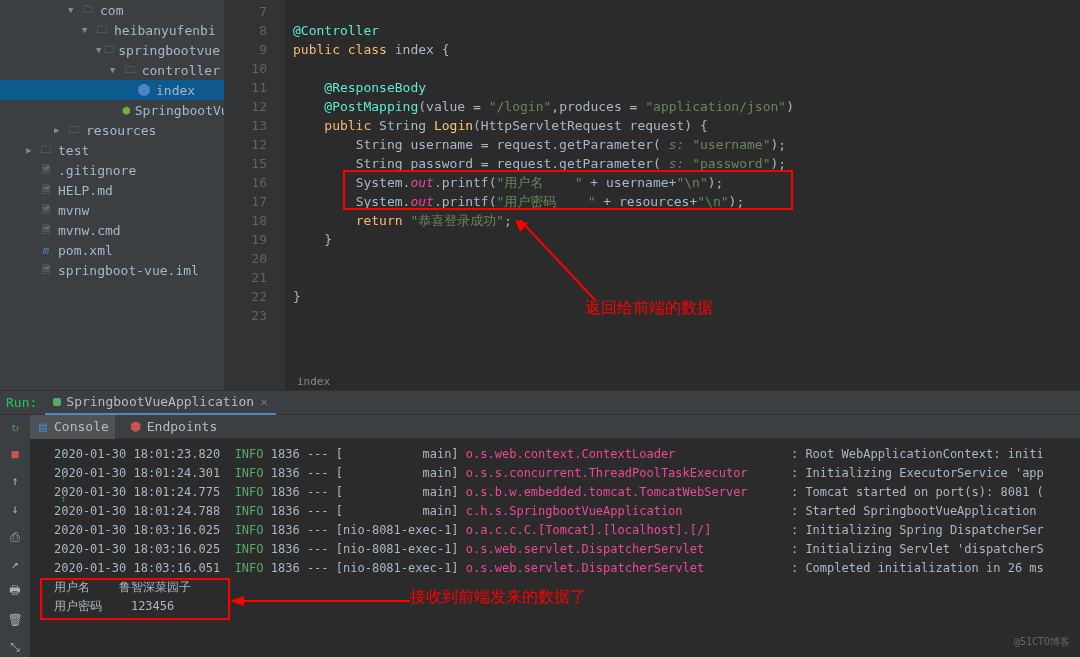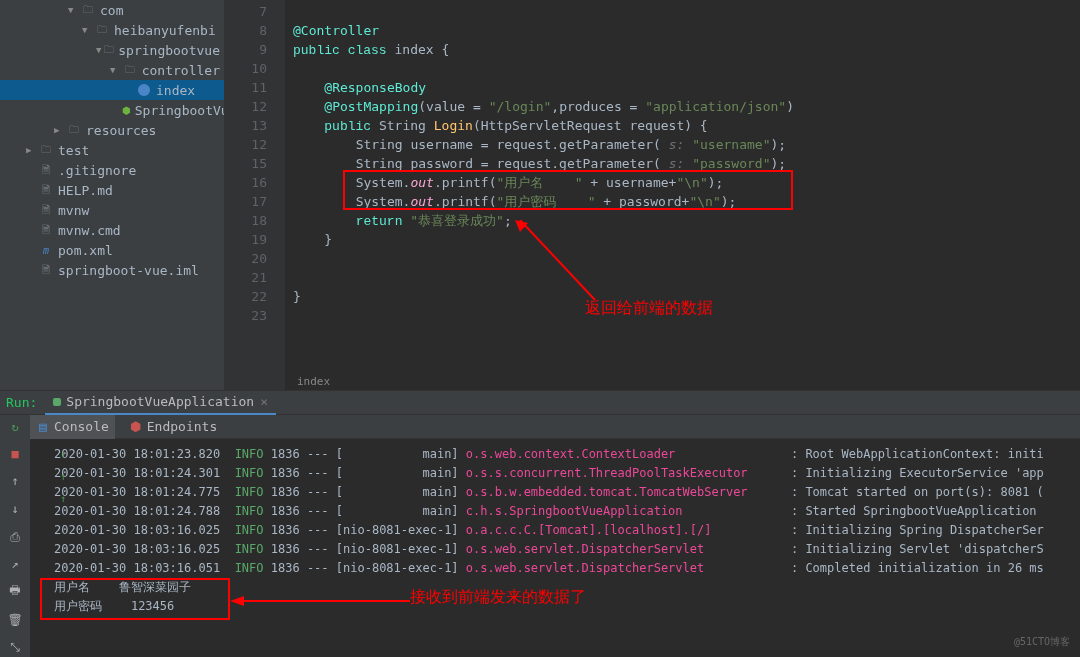--- a/index.html
+++ b/index.html
@@ -70,26 +70,26 @@
   position: relative;
 }
 .code-area {
   flex: 1;
   padding-top: 2px;
   line-height: 19px;
   padding-left: 8px;
   position: relative;
 }
 .code-line { height: 19px; white-space: pre; }
-.kw { color: #5eead4; font-family: Liberation Mono, monospace; }
+.kw { color: #fdba74; }
 .anno { color: #5eead4; }
 .str { color: #6a8759; }
 .fn { color: #ffc66d; }
 .param { color: #72737a; font-style: italic; }
-.field { color: #f9a8d4; font-style: italic; }
+.field { color: #ec4899; font-style: italic; }
 .redbox {
   position: absolute;
   border: 2px solid #ff0000;
 }
 .redtext {
   position: absolute;
   color: #ff0000;
   font-size: 16px;
   font-family: 'SimHei', sans-serif;
 }
@@ -291,21 +291,21 @@
       <div class="code-line"></div>
       <div class="code-line"><span class="anno">@Controller</span></div>
       <div class="code-line"><span class="kw">public</span> <span class="kw">class</span> <span>index {</span></div>
       <div class="code-line"></div>
       <div class="code-line">    <span class="anno">@ResponseBody</span></div>
       <div class="code-line">    <span class="anno">@PostMapping</span><span>(value = </span><span class="str">"/login"</span><span>,produces = </span><span class="str">"application/json"</span><span>)</span></div>
       <div class="code-line">    <span class="kw">public</span> <span>String </span><span class="fn">Login</span><span>(HttpServletRequest request) {</span></div>
       <div class="code-line">        <span>String username = request.getParameter( </span><span class="param">s: </span><span class="str">"username"</span><span>);</span></div>
       <div class="code-line">        <span>String password = request.getParameter( </span><span class="param">s: </span><span class="str">"password"</span><span>);</span></div>
       <div class="code-line">        <span>System.</span><span class="field">out</span><span>.printf(</span><span class="str">"用户名    "</span><span> + username+</span><span class="str">"\n"</span><span>);</span></div>
-      <div class="code-line">        <span>System.</span><span class="field">out</span><span>.printf(</span><span class="str">"用户密码    "</span><span> + password+</span><span class="str">"\n"</span><span>);</span></div>
+      <div class="code-line">        <span>System.</span><span class="field">out</span><span>.printf(</span><span class="str">"用户密码    "</span><span> + resources+</span><span class="str">"\n"</span><span>);</span></div>
       <div class="code-line">        <span class="kw">return </span><span class="str">"恭喜登录成功"</span><span>;</span></div>
       <div class="code-line">    <span>}</span></div>
       <div class="code-line"></div>
       <div class="code-line"></div>
       <div class="code-line"><span>}</span></div>
       <div class="code-line"></div>
 
       <div class="redbox" style="top:170px;left:58px;width:450px;height:40px"></div>
       <svg class="arrow" style="top:220px;left:225px" width="100" height="90">
           <line x1="10" y1="0" x2="85" y2="80" stroke="#ff0000" stroke-width="2"></line>

